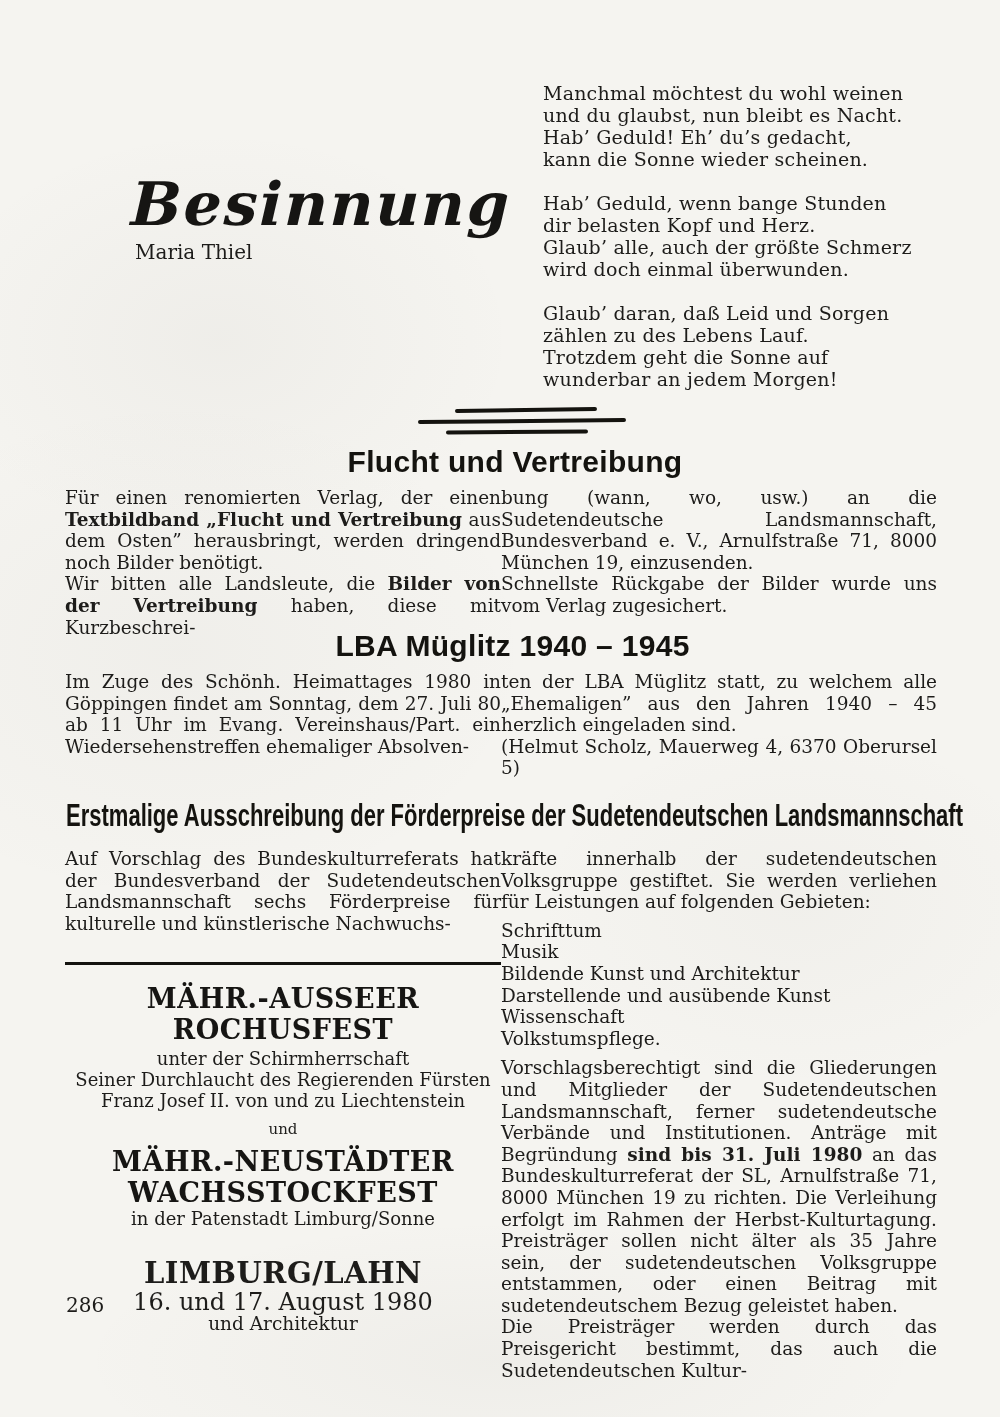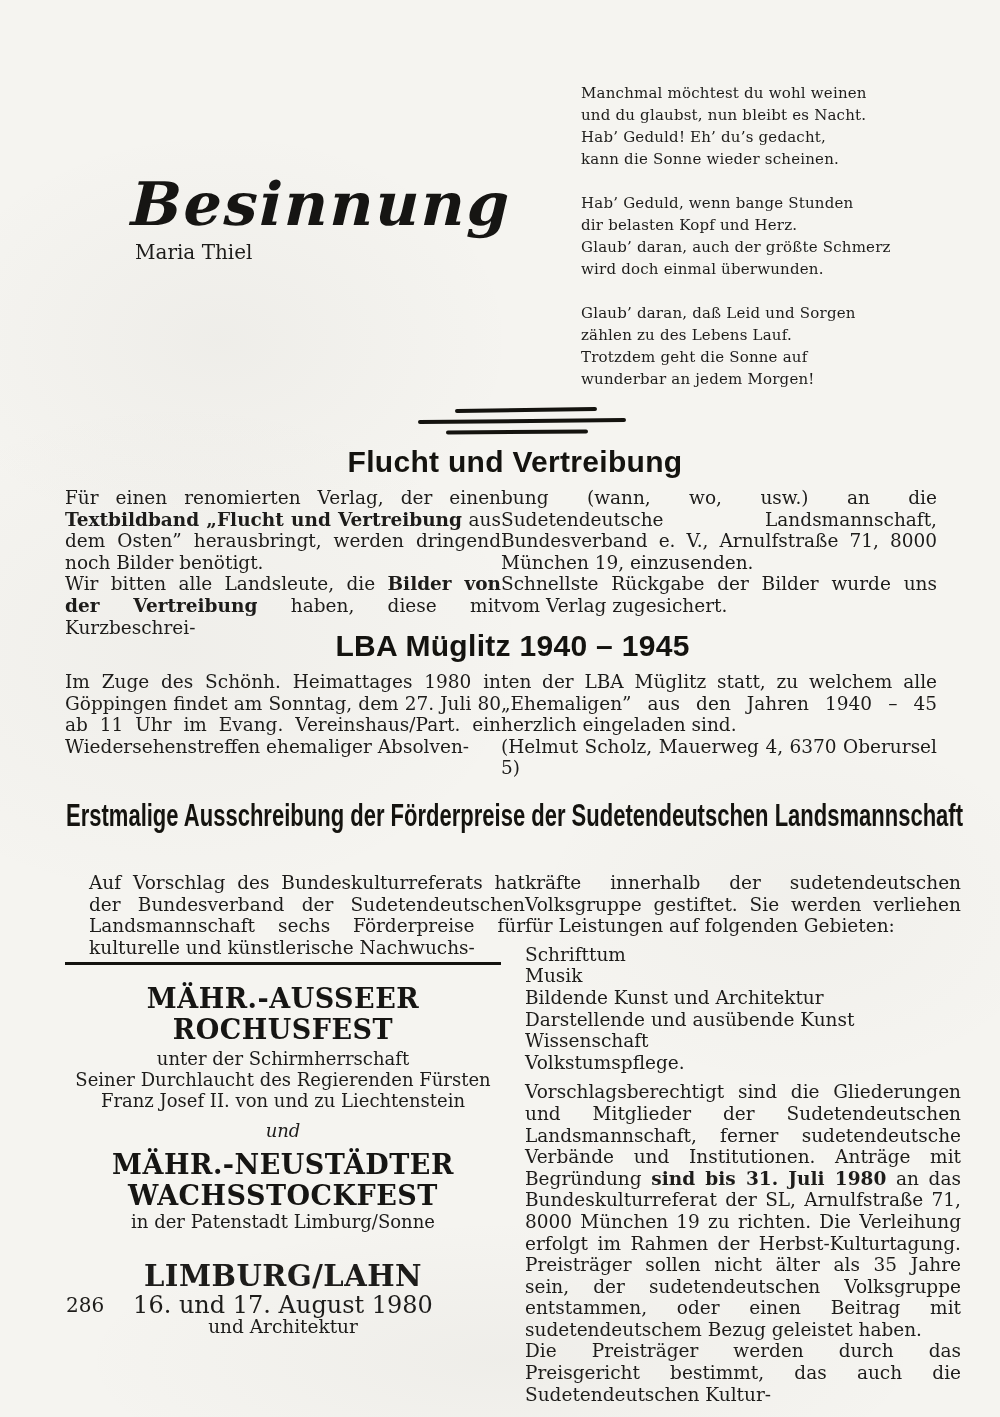--- a/index.html
+++ b/index.html
@@ -13,22 +13,22 @@
     position:relative;width:1000px;height:1417px;overflow:hidden;
     background:
       radial-gradient(ellipse 420px 300px at 22% 24%, rgba(120,115,105,0.05), transparent 70%),
       radial-gradient(ellipse 500px 360px at 18% 46%, rgba(120,115,105,0.045), transparent 70%),
       radial-gradient(ellipse 380px 260px at 80% 64%, rgba(120,115,105,0.035), transparent 70%),
       radial-gradient(ellipse 600px 200px at 50% 96%, rgba(120,115,105,0.05), transparent 70%),
       #f5f4f0;
   }
   
   .poem{
-    position:absolute;left:581px;top:82px;width:412px;
-    font-size:15px;line-height:22px;letter-spacing:0.2px;
+    position:absolute;left:543px;top:82px;width:412px;
+    font-size:19px;line-height:22px;letter-spacing:0.2px;
   }
   .poem .stanza{margin:0 0 22px 0;}
   .pline{white-space:nowrap;}
   
   .masthead{position:absolute;left:131px;top:172px;}
   .poem-title{
     margin:0;font-family:"DejaVu Serif",serif;
     font-style:italic;font-weight:bold;
     font-size:60px;line-height:64px;letter-spacing:2px;color:#161513;
     transform:skewX(-2deg);
@@ -51,36 +51,36 @@
   .h-lba{top:630px;width:895px;}
   .h-svg{position:absolute;left:65px;top:797px;}
   .h-svg text{
     font-family:"Liberation Sans","DejaVu Sans",sans-serif;
     font-weight:bold;font-size:31px;fill:#14130f;
   }
   
   .cols{position:absolute;left:65px;width:902px;display:flex;}
   .cols-flucht{top:487px;}
   .cols-lba{top:671px;}
-  .cols-fp{top:872px;margin-left:24px;}
+  .cols-fp{top:848px;}
   .col{width:436px;font-size:18.5px;line-height:21.6px;text-align:justify;}
   .col p{margin:0;}
   .col .areas{text-align:left;margin:7px 0 8px 0;}
   .col .gap-top{margin-top:1px;}
   b{font-weight:bold;}
   
   .event-box{position:absolute;left:65px;top:962px;width:436px;text-align:center;}
   .event-rule{height:3px;background:#14130f;margin:0 0 18px 0;}
   .ev-title{
     font-weight:bold;font-size:27px;line-height:31px;color:#161513;letter-spacing:0.5px;
     margin:0;
   }
   .ev-sub{font-size:18px;line-height:21px;}
   .ev-sub-first{margin-top:3px;}
-  .ev-und{font-size:18px;margin:9px 0 8px 0;font-style:italic;}
+  .ev-und{font-size:15px;margin:9px 0 8px 0;}
   .ev-title3{font-weight:bold;font-size:29px;line-height:32px;margin-top:28px;letter-spacing:0.5px;}
   .ev-date{font-size:24px;line-height:22px;margin-top:2px;}
   .ev-venue{font-size:18.5px;line-height:22px;}
   .ev-venue-first{margin-top:12px;}
   
   .page-number{position:absolute;left:66px;top:1293px;font-size:20px;}
 </style>
 </head>
 <body>
 
@@ -89,21 +89,21 @@
   <div class="poem">
     <div class="stanza">
       <div class="pline">Manchmal möchtest du wohl weinen</div>
       <div class="pline">und du glaubst, nun bleibt es Nacht.</div>
       <div class="pline">Hab’ Geduld! Eh’ du’s gedacht,</div>
       <div class="pline">kann die Sonne wieder scheinen.</div>
     </div>
     <div class="stanza">
       <div class="pline">Hab’ Geduld, wenn bange Stunden</div>
       <div class="pline">dir belasten Kopf und Herz.</div>
-      <div class="pline">Glaub’ daran, auch der größte Schmerz</div>
+      <div class="pline">Glaub’ alle, auch der größte Schmerz</div>
       <div class="pline">wird doch einmal überwunden.</div>
     </div>
     <div class="stanza">
       <div class="pline">Glaub’ daran, daß Leid und Sorgen</div>
       <div class="pline">zählen zu des Lebens Lauf.</div>
       <div class="pline">Trotzdem geht die Sonne auf</div>
       <div class="pline">wunderbar an jedem Morgen!</div>
     </div>
   </div>
 

